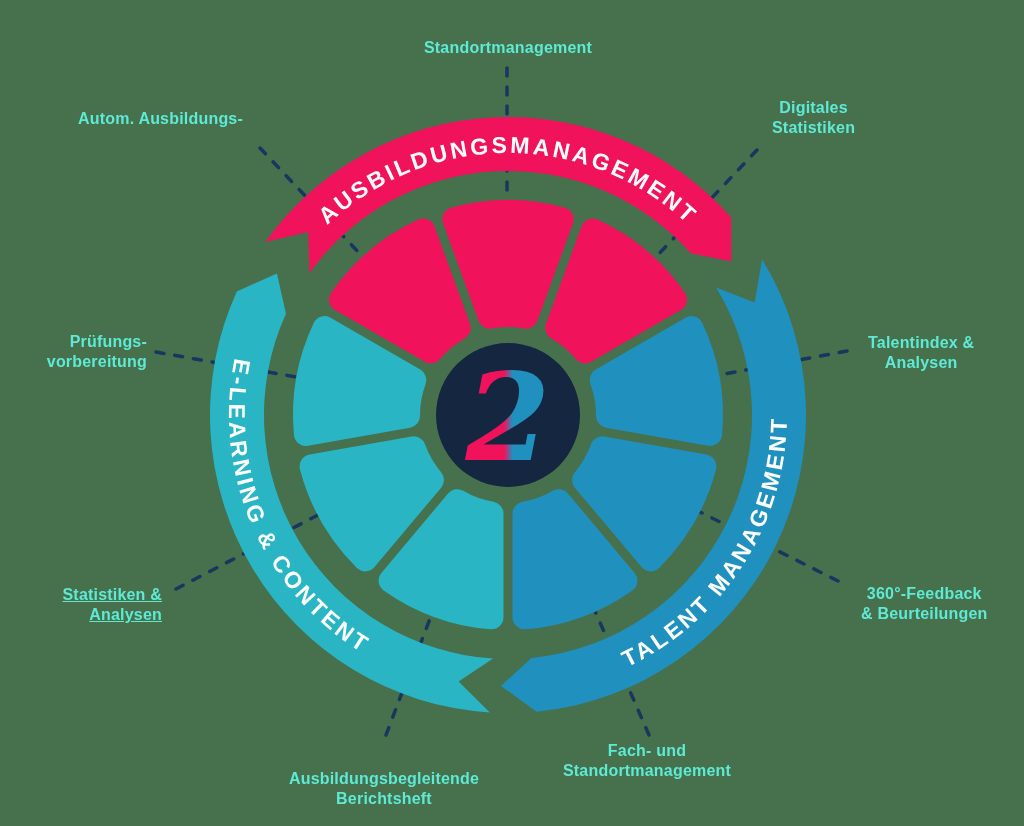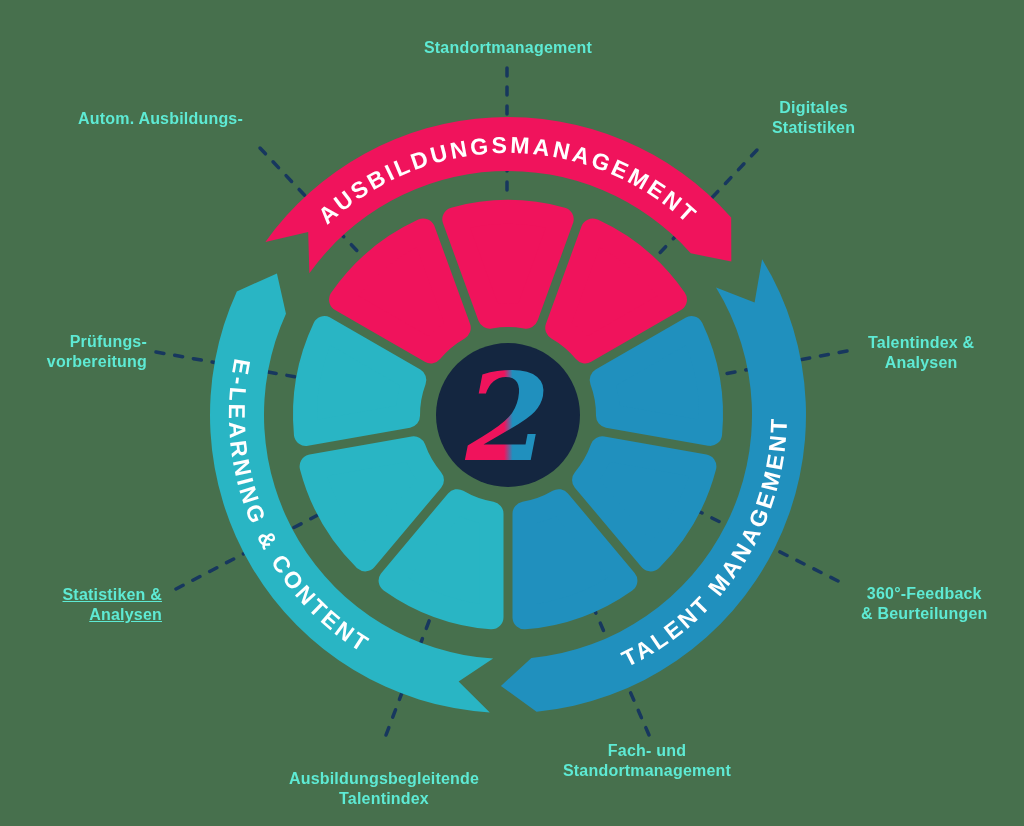--- a/index.html
+++ b/index.html
@@ -91,21 +91,21 @@
       <div class="callout align-left" style="left: 855px; top: 604px; margin-left: 6px;">
         <span>360°-Feedback</span>
         <span>&amp; Beurteilungen</span>
       </div>
       <div class="callout align-center" style="left: 647px; top: 761px; text-align: center;">
         <span>Fach- und</span>
         <span>Standortmanagement</span>
       </div>
       <div class="callout align-center" style="left: 384px; top: 761px; margin-top: 28px;">
         <span>Ausbildungsbegleitende</span>
-        <span>Talentindex</span>
+        <span>Berichtsheft</span>
       </div>
       <div class="callout align-right" style="left: 162px; top: 605px; text-decoration: underline;">
         <span>Statistiken &amp;</span>
         <span>Analysen</span>
       </div>
       <div class="callout align-right" style="left: 147px; top: 352px;">
         <span>Prüfungs-</span>
         <span>vorbereitung</span>
       </div>
     </div>

